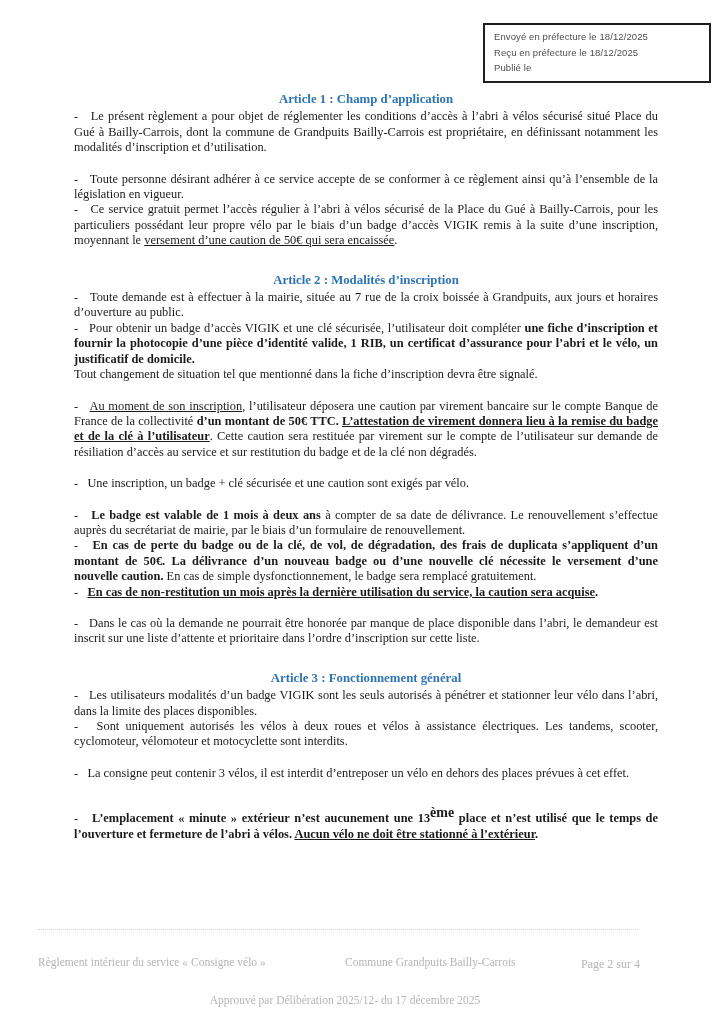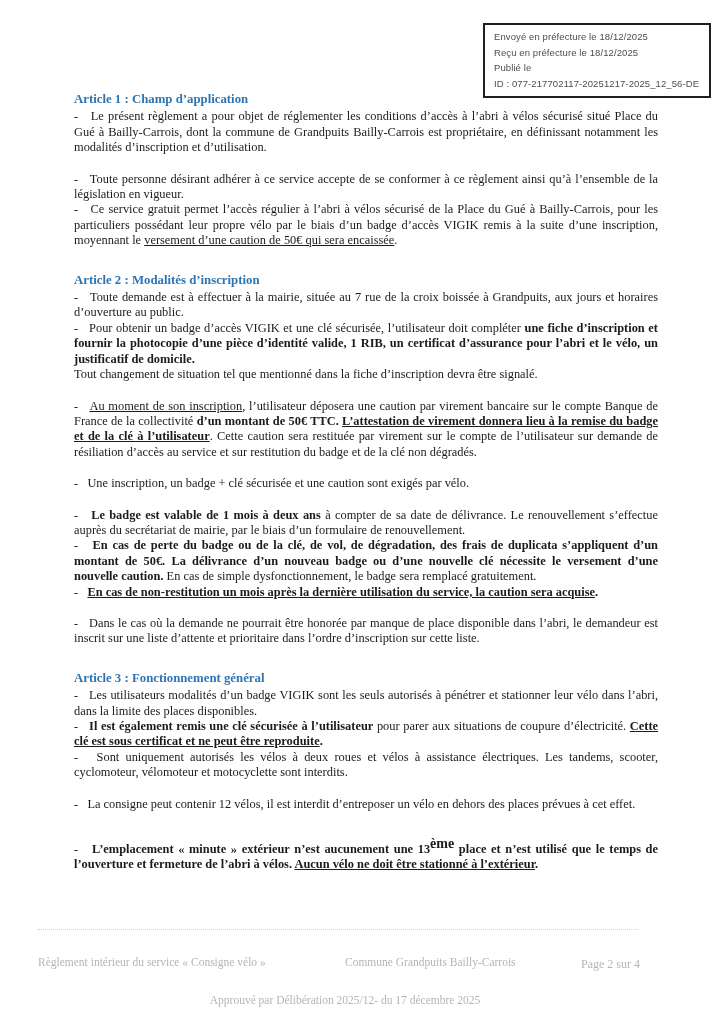--- a/index.html
+++ b/index.html
@@ -38,21 +38,21 @@
     top: 80px;
     width: 584px;
     font-size: 12.4px;
     line-height: 15.4px;
     text-align: justify;
   }
   .article-heading {
     color: var(--heading-color, #2E74B5);
     font-weight: bold;
     font-size: 12.8px;
-    text-align: left;
+    text-align: center;
     font-family: Liberation Serif, serif;
   }
   .para { margin: 0; }
   .b { font-weight: bold; }
   .u { text-decoration: underline; }
   .sup { font-size: 14px; vertical-align: super; line-height: 0; }
   .footer-rule {
     position: absolute;
     left: 38px;
     top: 917px;
@@ -82,42 +82,40 @@
   }
 </style>
 </head>
 <body>
 
 <div class="page">
   <div class="stamp" id="stamp">
       <div>Envoyé en préfecture le 18/12/2025</div>
       <div>Reçu en préfecture le 18/12/2025</div>
       <div>Publié le</div>
-      <div>ID : 077-217702117-20251217-2025_12_56-DE</div>
     </div>
   <div class="content" id="content">
       <div class="article-heading" style="margin-top: 0px;">Article 1 : Champ d’application</div>
       <p class="para" style="margin-top: 2px;">-&nbsp;&nbsp;&nbsp;<span>Le présent règlement a pour objet de réglementer les conditions d’accès à l’abri à vélos sécurisé situé Place du Gué à Bailly-Carrois, dont la commune de Grandpuits Bailly-Carrois est propriétaire, en définissant notamment les modalités d’inscription et d’utilisation.</span></p>
       <p class="para" style="margin-top: 16px;">-&nbsp;&nbsp;&nbsp;<span>Toute personne désirant adhérer à ce service accepte de se conformer à ce règlement ainsi qu’à l’ensemble de la législation en vigueur.</span></p>
       <p class="para" style="margin-top: 0px;">-&nbsp;&nbsp;&nbsp;<span>Ce service gratuit permet l’accès régulier à l’abri à vélos sécurisé de la Place du Gué à Bailly-Carrois, pour les particuliers possédant leur propre vélo par le biais d’un badge d’accès VIGIK remis à la suite d’une inscription, moyennant le </span><span class="u">versement d’une caution de 50€ qui sera encaissée</span><span>.</span></p>
       <div class="article-heading" style="margin-top: 24px;">Article 2 : Modalités d’inscription</div>
       <p class="para" style="margin-top: 2px;">-&nbsp;&nbsp;&nbsp;<span>Toute demande est à effectuer à la mairie, située au 7 rue de la croix boissée à Grandpuits, aux jours et horaires d’ouverture au public.</span></p>
       <p class="para" style="margin-top: 0px;">-&nbsp;&nbsp;&nbsp;<span>Pour obtenir un badge d’accès VIGIK et une clé sécurisée, l’utilisateur doit compléter </span><span class="b">une fiche d’inscription et fournir la photocopie d’une pièce d’identité valide, 1 RIB, un certificat d’assurance pour l’abri et le vélo, un justificatif de domicile.</span></p>
       <p class="para" style="margin-top: 0px;"><span>Tout changement de situation tel que mentionné dans la fiche d’inscription devra être signalé.</span></p>
       <p class="para" style="margin-top: 16px;">-&nbsp;&nbsp;&nbsp;<span class="u">Au moment de son inscription</span><span>, l’utilisateur déposera une caution par virement bancaire sur le compte Banque de France de la collectivité </span><span class="b">d’un montant de 50€ TTC. </span><span class="b u">L’attestation de virement donnera lieu à la remise du badge et de la clé à l’utilisateur</span><span>. Cette caution sera restituée par virement sur le compte de l’utilisateur sur demande de résiliation d’accès au service et sur restitution du badge et de la clé non dégradés.</span></p>
       <p class="para" style="margin-top: 16px;">-&nbsp;&nbsp;&nbsp;<span>Une inscription, un badge + clé sécurisée et une caution sont exigés par vélo.</span></p>
       <p class="para" style="margin-top: 16px;">-&nbsp;&nbsp;&nbsp;<span class="b">Le badge est valable de 1 mois à deux ans</span><span> à compter de sa date de délivrance. Le renouvellement s’effectue auprès du secrétariat de mairie, par le biais d’un formulaire de renouvellement.</span></p>
       <p class="para" style="margin-top: 0px;">-&nbsp;&nbsp;&nbsp;<span class="b">En cas de perte du badge ou de la clé, de vol, de dégradation, des frais de duplicata s’appliquent d’un montant de 50€. La délivrance d’un nouveau badge ou d’une nouvelle clé nécessite le versement d’une nouvelle caution.</span><span> En cas de simple dysfonctionnement, le badge sera remplacé gratuitement.</span></p>
       <p class="para" style="margin-top: 0px;">-&nbsp;&nbsp;&nbsp;<span class="b u">En cas de non-restitution un mois après la dernière utilisation du service, la caution sera acquise</span><span class="b">.</span></p>
       <p class="para" style="margin-top: 16px;">-&nbsp;&nbsp;&nbsp;<span>Dans le cas où la demande ne pourrait être honorée par manque de place disponible dans l’abri, le demandeur est inscrit sur une liste d’attente et prioritaire dans l’ordre d’inscription sur cette liste.</span></p>
       <div class="article-heading" style="margin-top: 24px;">Article 3 : Fonctionnement général</div>
       <p class="para" style="margin-top: 2px;">-&nbsp;&nbsp;&nbsp;<span>Les utilisateurs modalités d’un badge VIGIK sont les seuls autorisés à pénétrer et stationner leur vélo dans l’abri, dans la limite des places disponibles.</span></p>
-      <p class="para" style="margin-top: 0px;">-&nbsp;&nbsp;&nbsp;<span class="b">Il est également remis une clé sécurisée à l’utilisateur</span><span> pour parer aux situations de coupure d’électricité. </span><span class="b u">Cette clé est sous certificat et ne peut être reproduite</span><span class="b">.</span></p>
       <p class="para" style="margin-top: 0px;">-&nbsp;&nbsp;&nbsp;<span>Sont uniquement autorisés les vélos à deux roues et vélos à assistance électriques. Les tandems, scooter, cyclomoteur, vélomoteur et motocyclette sont interdits.</span></p>
-      <p class="para" style="margin-top: 16px;">-&nbsp;&nbsp;&nbsp;<span>La consigne peut contenir 12 vélos, il est interdit d’entreposer un vélo en dehors des places prévues à cet effet.</span></p>
+      <p class="para" style="margin-top: 16px;">-&nbsp;&nbsp;&nbsp;<span>La consigne peut contenir 3 vélos, il est interdit d’entreposer un vélo en dehors des places prévues à cet effet.</span></p>
       <p class="para" style="margin-top: 30px;">-&nbsp;&nbsp;&nbsp;<span class="b">L’emplacement « minute » extérieur n’est aucunement une 13</span><span class="b sup">ème</span><span class="b"> place et n’est utilisé que le temps de l’ouverture et fermeture de l’abri à vélos. </span><span class="b u">Aucun vélo ne doit être stationné à l’extérieur</span><span class="b">.</span></p>
     </div>
   <div class="footer-rule"></div>
   <div class="footer-row">
     <span class="f-left">Règlement intérieur du service « Consigne vélo »</span>
     <span class="f-center">Commune Grandpuits Bailly-Carrois</span>
     <span class="f-page">Page 2 sur 4</span>
   </div>
   <div class="footer-approval">Approuvé par Délibération 2025/12-  du 17 décembre 2025</div>
 </div>

